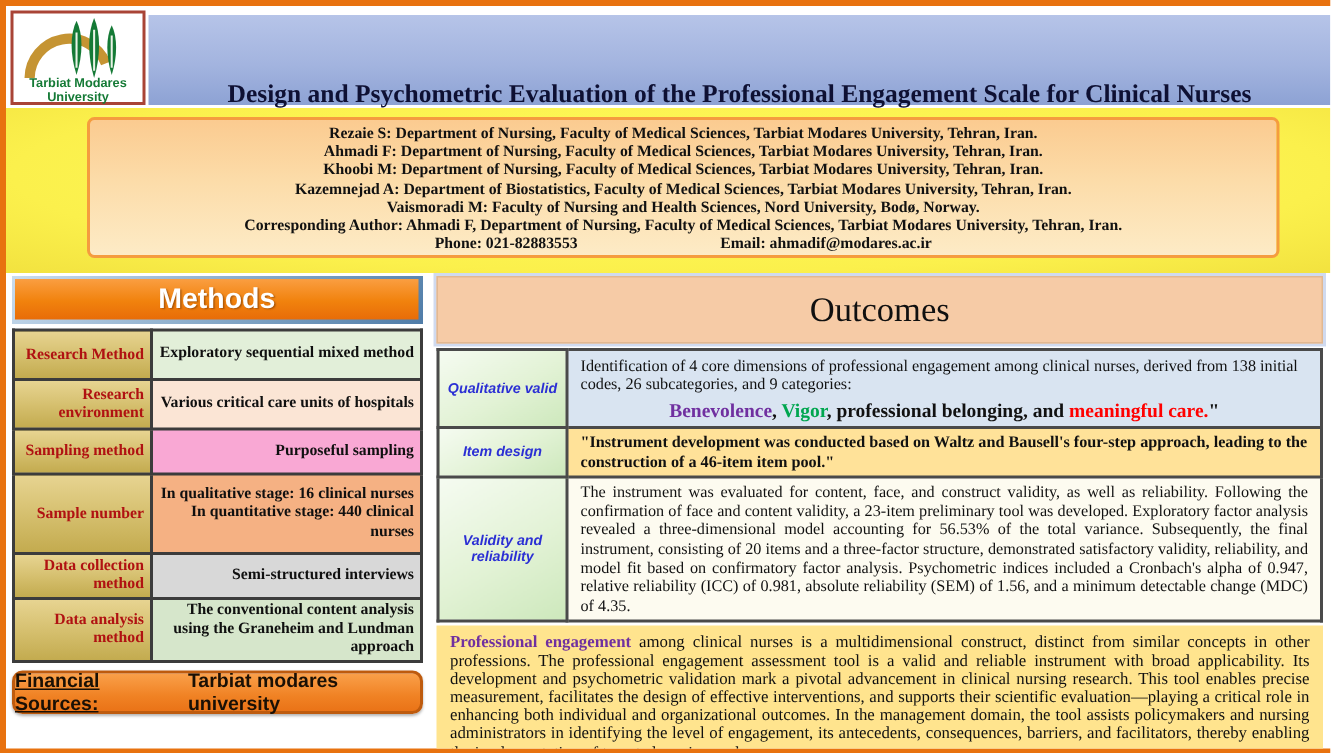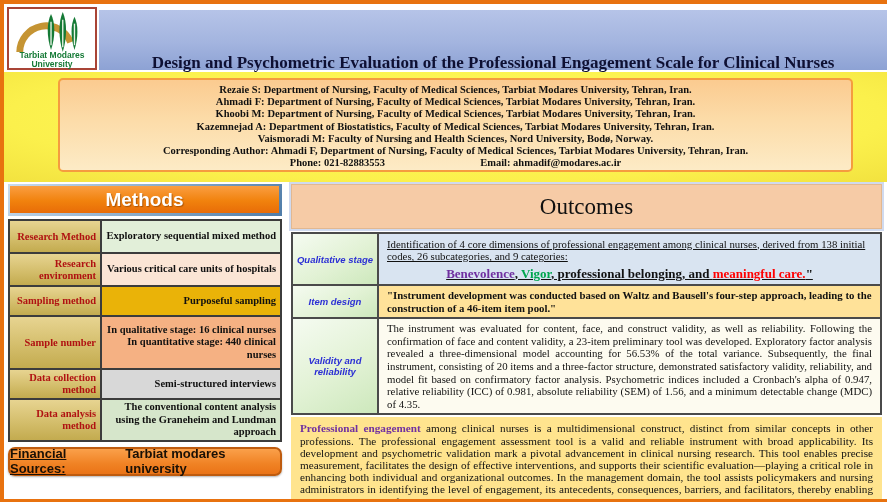--- a/index.html
+++ b/index.html
@@ -54,21 +54,21 @@
   table.methods-table td{ border:2px solid #3C3C3C; text-align:right; vertical-align:middle;
     padding:1px 4px; font-weight:bold; }
   td.m-label{
     width:92px; background:linear-gradient(180deg,#E7D491 0%, #D4BE6C 55%, #C3AB4F 100%);
     color:#B01212; font-size:10.5px; line-height:12px;
   }
   td.m-val{ font-size:10.5px; line-height:12.5px; color:#101010; }
   .bg-green1{ background:#E2EFD9; }
   .bg-pink  { background:#FBE5D5; }
   .bg-blue1 { background:#AEC6E8; }
-  .bg-yellow{ background:#eab308; }
+  .bg-yellow{ background:#f9a8d4; }
   .bg-salmon{ background:#F5B183; }
   .bg-grey  { background:#D8D8D8; }
   .bg-green2{ background:#D6E6CB; }
   .r1{height:33px}.r2{height:33px}.r3{height:31px}.r4{height:30px}.r5{height:53px}.r6{height:30px}.r7{height:39px}
   .financial-box{
     margin-top:5px; height:29px; border:2px solid #BE5B0E; border-radius:7px;
     background:linear-gradient(180deg,#FAA04A 0%, #F08224 60%, #EA7317 100%);
     display:flex; align-items:center; justify-content:center;
     font-family:"Liberation Sans", sans-serif; font-weight:bold; font-size:13px; color:#1A1005;
     box-shadow:0 1px 2px rgba(0,0,0,.3);
@@ -85,21 +85,21 @@
   table.outcomes-table{ border-collapse:collapse; width:100%; table-layout:fixed; }
   table.outcomes-table td{ border:2px solid #4A4A4A; vertical-align:middle; }
   td.o-label{
     width:86px; text-align:center;
     background:linear-gradient(150deg,#F5FBF1 0%, #E2F2D5 55%, #CDE8BC 100%);
     color:#2B2FD4; font-family:"Liberation Sans", sans-serif;
     font-style:italic; font-weight:bold; font-size:9.5px; line-height:11px;
   }
   td.o-val{ padding:3px 8px; font-size:10.8px; line-height:12.6px; color:#111; }
   .o-r1{ height:52px; } .o-r2{ height:18px; } .o-r3{ height:80px; }
-  .bg-lblue{ background:#D9E4F1;text-decoration:underline; }
+  .bg-lblue{ background:#D9E4F1; }
   .bg-tan  { background:#FFE299; }
   .bg-white{ background:#FDFBF0; }
   .cat-line{ text-align:center; font-weight:bold; font-size:13px; margin-top:5px; }
   .bold-cell{ font-weight:bold; font-size:11px; line-height:13px; }
   .justify{ text-align:justify; font-size:10.6px; line-height:12.6px; }
   .purple{ color:#7030A0; } .greenc{ color:#00A64F; } .redc{ color:#FF0000; }
   .conclusion{
     margin-top:2px; background:#FFE48E; padding:5px 9px 4px 9px; height:97px;
     text-align:justify; font-size:11.2px; line-height:12.2px; color:#111;
   }
@@ -184,21 +184,21 @@
         <span class="fin-label">Financial Sources:</span>
           <span>Tarbiat modares university</span>
       </div>
     </div>
 
     <div class="right-panel">
       <div class="outcomes-header">Outcomes</div>
       <table class="outcomes-table">
         <tbody>
             <tr class="o-r1">
-          <td class="o-label">Qualitative stage</td>
+          <td class="o-label">Qualitative valid</td>
           <td class="o-val bg-lblue">
             <div>Identification of 4 core dimensions of professional engagement among clinical nurses, derived from 138 initial codes, 26 subcategories, and 9 categories:</div>
             <div class="cat-line"><span class="purple">Benevolence</span><span>, </span><span class="greenc">Vigor</span><span>, professional belonging, and </span><span class="redc">meaningful care.</span><span>"</span></div>
           </td>
         </tr>
         <tr class="o-r2">
           <td class="o-label">Item design</td>
           <td class="o-val bg-tan bold-cell">"Instrument development was conducted based on Waltz and Bausell's four-step approach, leading to the construction of a 46-item item pool."</td>
         </tr>
         <tr class="o-r3">

